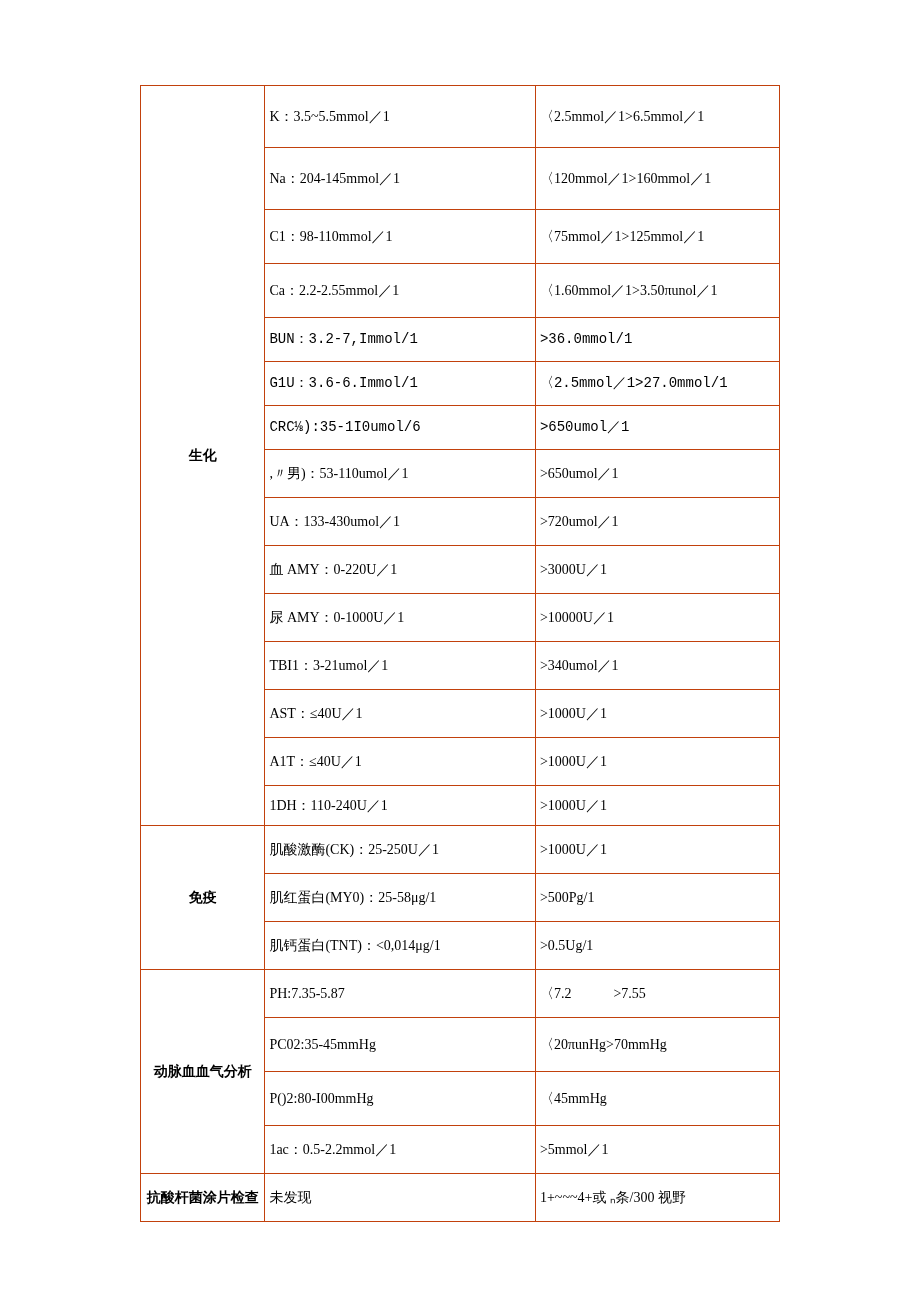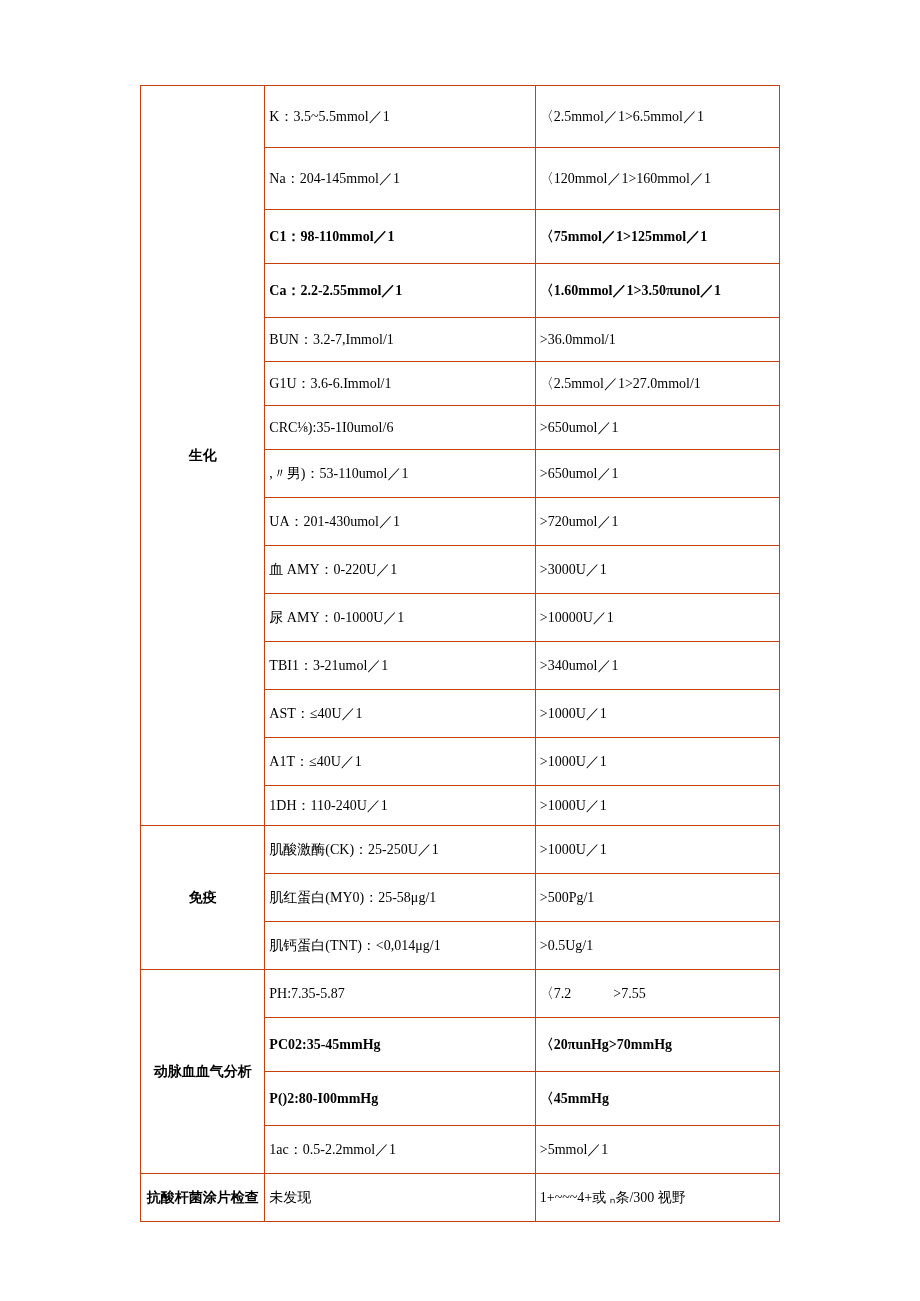--- a/index.html
+++ b/index.html
@@ -31,23 +31,23 @@
       font-weight: bold;
       width: 120px;
     }
     td.item {
       width: 270px;
     }
     td.crit {
       width: 240px;
     }
     .h-tall { height: 62px; }
-    .h-med { height: 54px; font-weight: bold; }
+    .h-med { height: 54px; }
     .h-mid { height: 48px; }
-    .h-small { height: 44px; }
+    .h-small { height: 44px; font-family: Liberation Mono, monospace; }
     .h-norm { height: 40px; }
   </style>
 </head>
 <body>
 
 <div class="page">
   <table>
     <tbody id="tbody">
         <tr class="h-tall">
           <td class="cat" rowspan="15">生化</td>
@@ -76,21 +76,21 @@
         </tr>
         <tr class="h-small">
           <td class="item">CRC⅛):35-1I0umol/6</td>
           <td class="crit">&gt;650umol／1</td>
         </tr>
         <tr class="h-mid">
           <td class="item">,〃男)：53-110umol／1</td>
           <td class="crit">&gt;650umol／1</td>
         </tr>
         <tr class="h-mid">
-          <td class="item">UA：201-430umol／1</td>
+          <td class="item">UA：133-430umol／1</td>
           <td class="crit">&gt;720umol／1</td>
         </tr>
         <tr class="h-mid">
           <td class="item">血 AMY：0-220U／1</td>
           <td class="crit">&gt;3000U／1</td>
         </tr>
         <tr class="h-mid">
           <td class="item">尿 AMY：0-1000U／1</td>
           <td class="crit">&gt;10000U／1</td>
         </tr>

